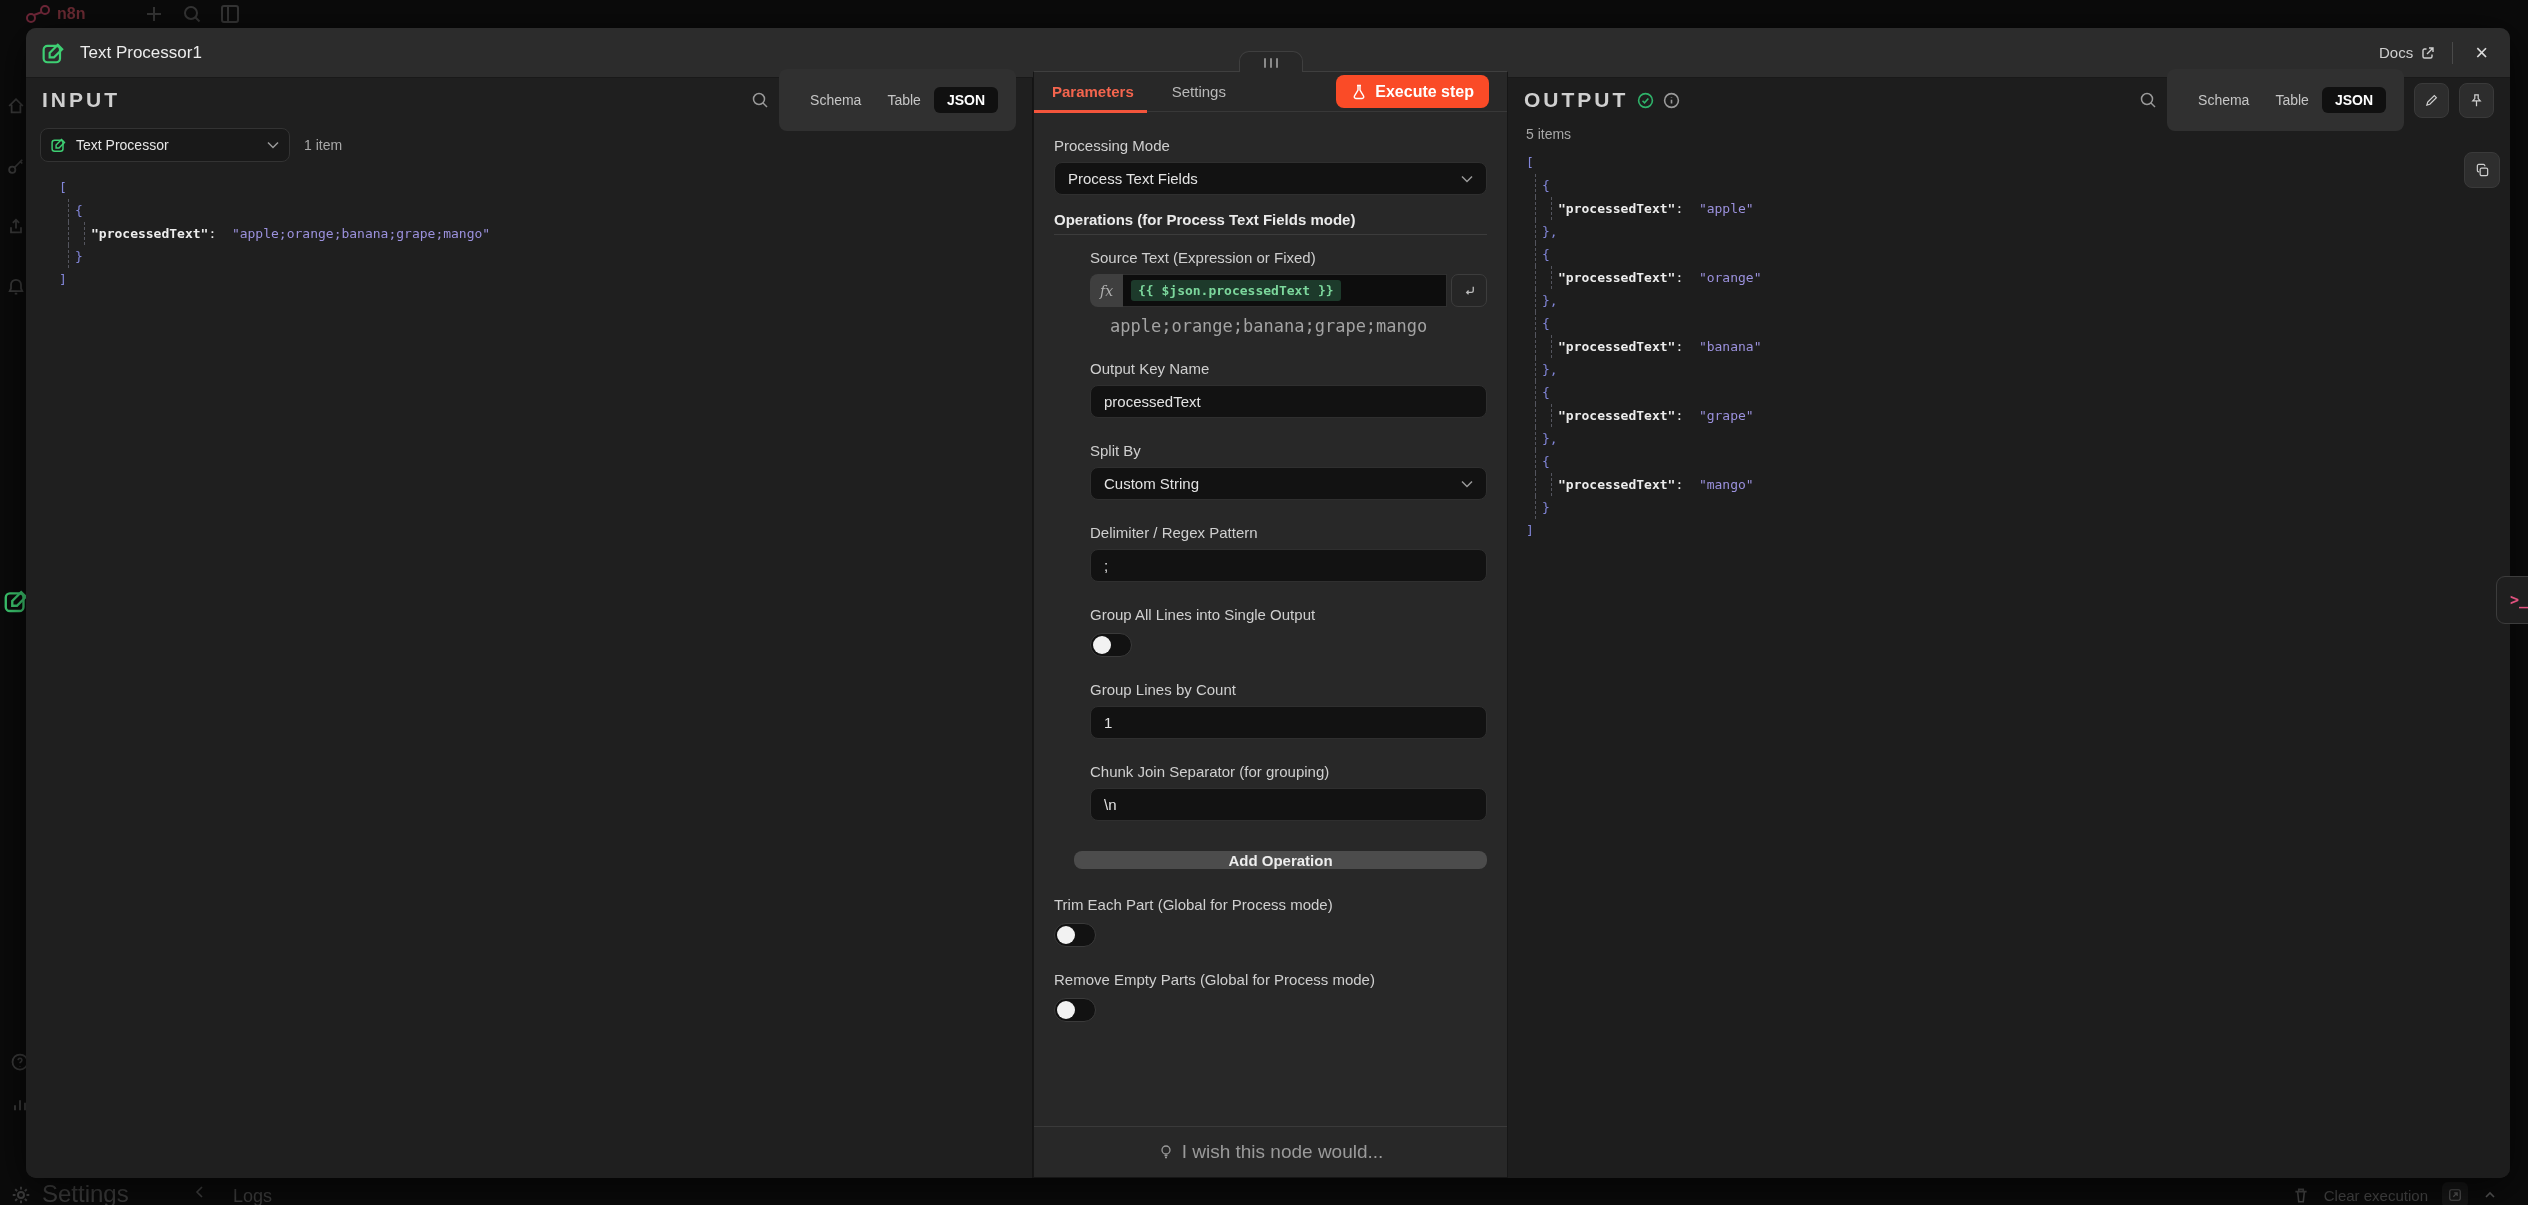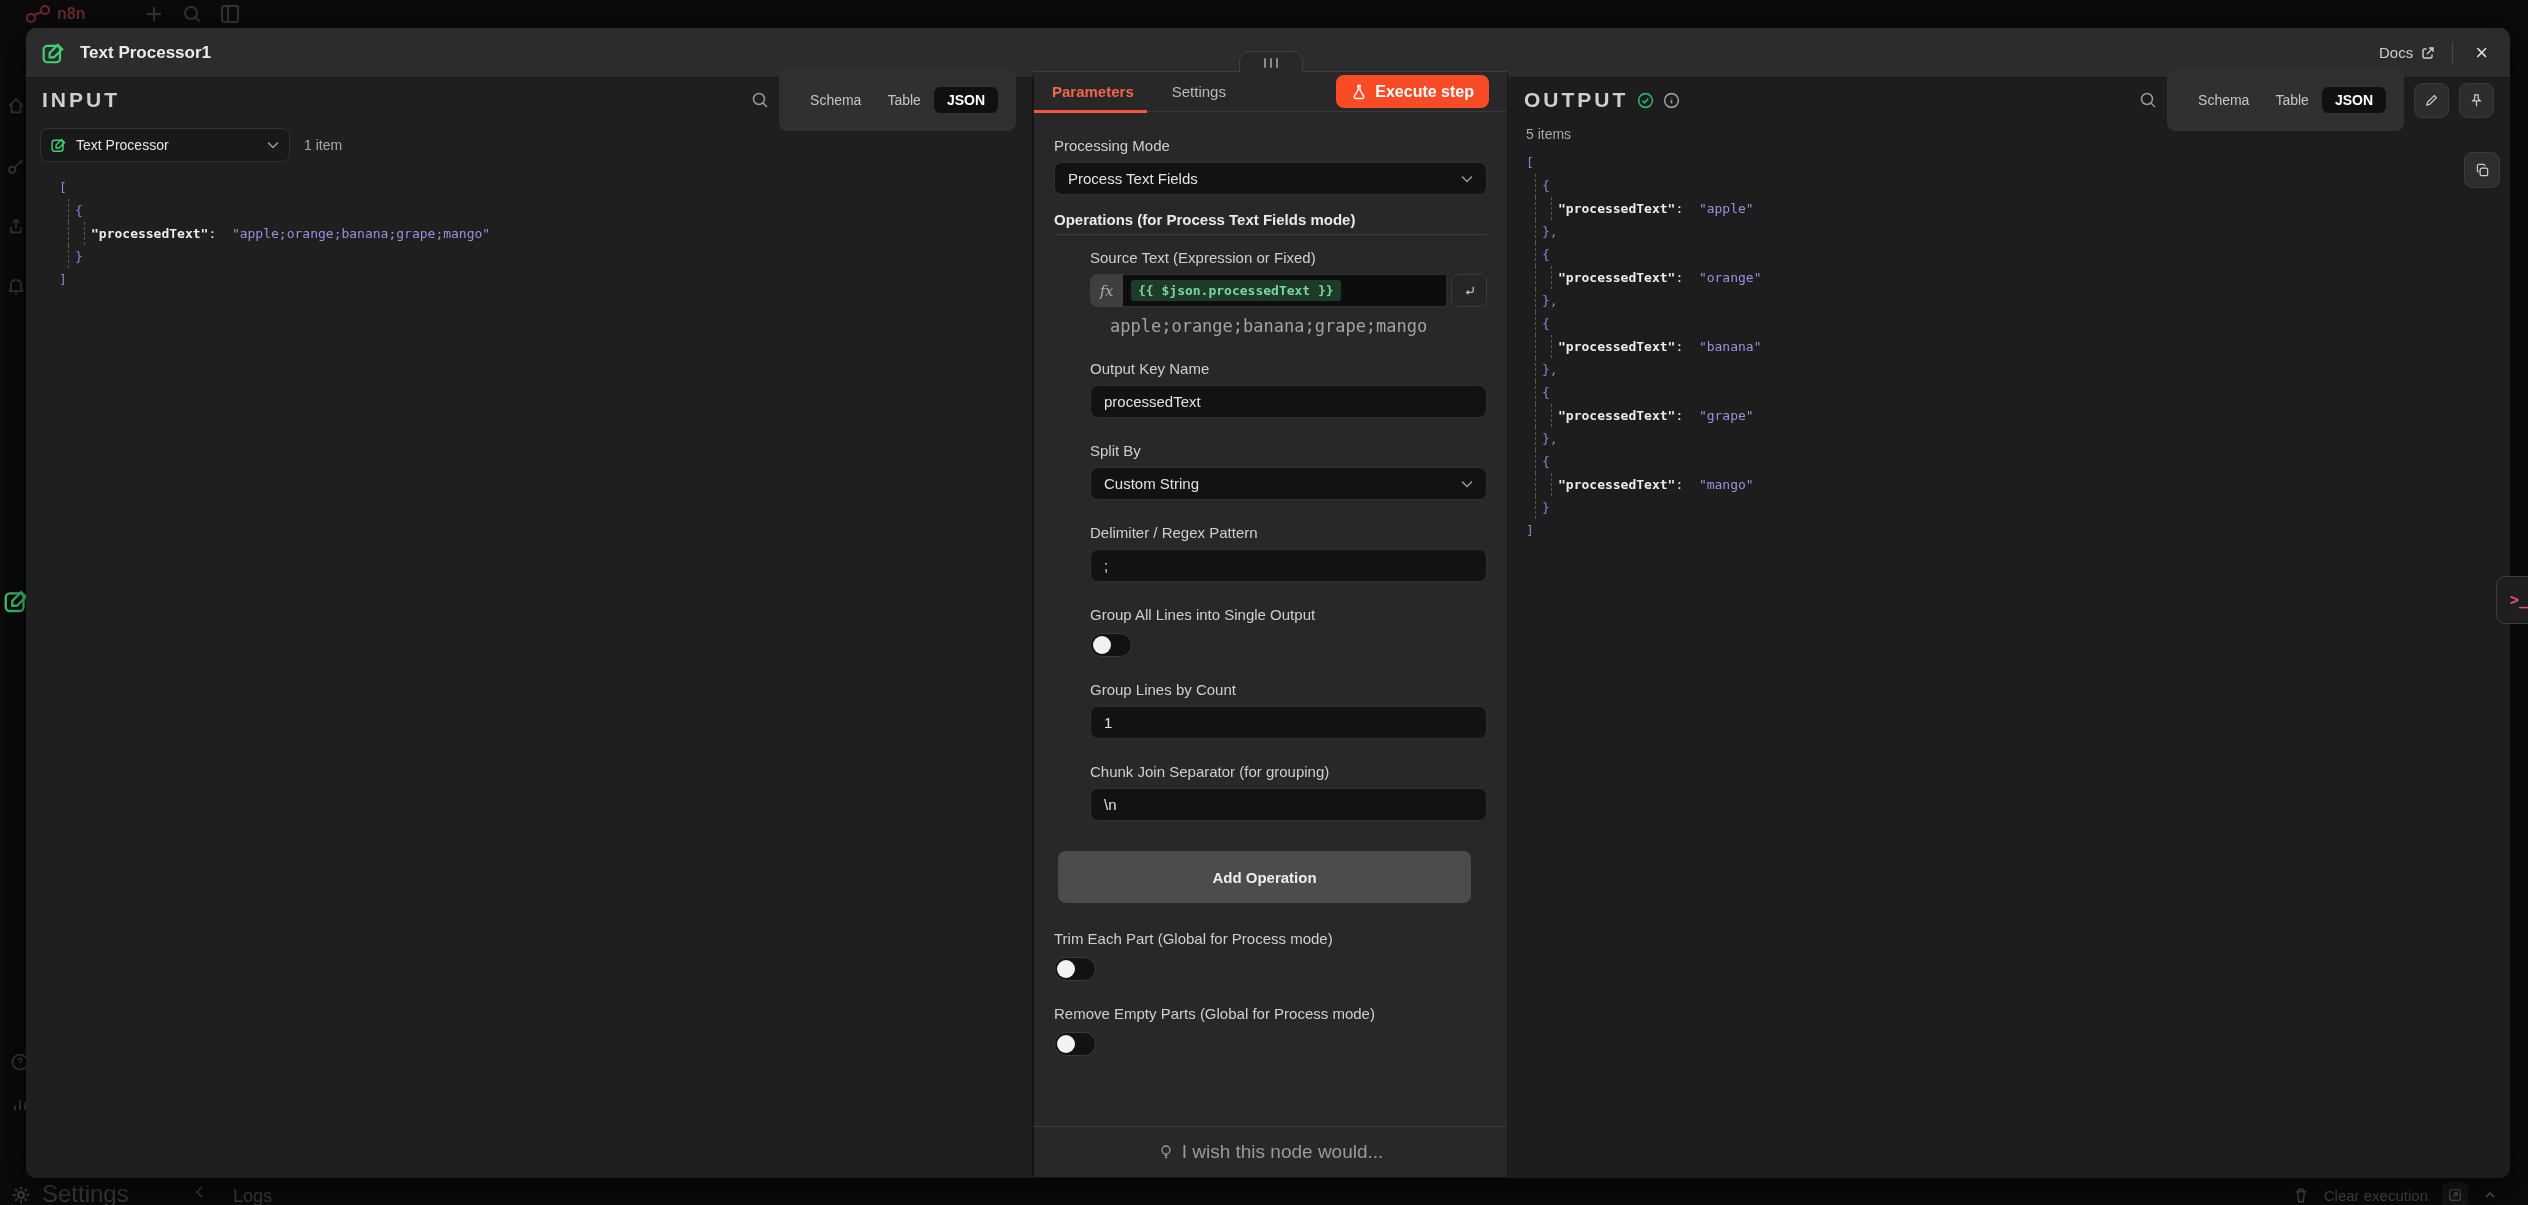--- a/index.html
+++ b/index.html
@@ -23,21 +23,21 @@
   .lstrip2{left:10px;top:1052px;display:flex;flex-direction:column;gap:22px;opacity:.45;font-size:14px;color:#777;}
   .edge-node-left{position:absolute;left:4px;top:588px;z-index:5;}
   .edge-node-right{position:absolute;left:2496px;top:576px;z-index:30;width:44px;height:46px;
     background:#1f1f1f;border:1px solid #3c3c3c;border-radius:9px;display:flex;align-items:center;justify-content:center;
     font-family:"DejaVu Sans Mono",monospace;font-weight:700;font-size:15px;color:#e0517e;}
   
   .modal{position:absolute;left:26px;top:28px;width:2484px;height:1150px;z-index:10;
     background:#1f1f1f;border-radius:10px;box-shadow:0 8px 40px rgba(0,0,0,.7);}
   .modal-header{position:absolute;left:0;top:0;right:0;height:50px;background:#2c2c2c;
     border-radius:10px 10px 0 0;border-bottom:1px solid #191919;display:flex;align-items:center;padding:0 16px;box-sizing:border-box;}
-  .m-title{font-size:17px;font-weight:700;color:#ececec;margin-left:14px;}
+  .m-title{font-size:17px;font-weight:400;color:#ececec;margin-left:14px;}
   .spacer{flex:1}
   .docs{display:flex;align-items:center;gap:7px;color:#cfcfcf;font-size:15px;cursor:pointer;}
   .vdiv{width:1px;height:22px;background:#4a4a4a;margin:0 16px;}
   .close{font-size:22px;color:#dcdcdc;cursor:pointer;line-height:1;padding:2px 6px;}
   
   .panel-head{display:flex;align-items:center;height:40px;padding:0 16px;gap:10px;}
   .p-title{font-size:21px;font-weight:700;letter-spacing:3px;color:#cfcfcf;}
   .seg{background:#303030;border-radius:8px;padding:18px;display:flex;gap:0;}
   .seg .it{padding:5px 13px;font-size:14px;color:#c6c6c6;border-radius:6px;cursor:pointer;}
   .seg .it.active{background:#101010;color:#fff;font-weight:700;}
@@ -91,21 +91,21 @@
     font-family:"DejaVu Serif",serif;font-style:italic;font-size:14px;color:#b0b0b0;}
   .expr{flex:1;background:#0d0d0d;border:1px solid #2f2f2f;border-left:none;display:flex;align-items:center;padding:0 8px;}
   .chip{font-family:"DejaVu Sans Mono",monospace;font-size:13px;font-weight:700;color:#7cd79c;background:#1d3a2b;
     padding:3px 7px;border-radius:3px;}
   .expr-open{width:34px;margin-left:4px;background:#262626;border:1px solid #3d3d3d;border-radius:7px;
     display:flex;align-items:center;justify-content:center;cursor:pointer;}
   .preview{font-family:"DejaVu Sans Mono",monospace;font-size:17px;color:#a3a3a3;margin-top:9px;margin-left:20px;}
   .toggle{width:42px;height:24px;border-radius:12px;background:#121212;border:1px solid #3a3a3a;position:relative;
     margin-top:10px;cursor:pointer;box-sizing:border-box;}
   .toggle .knob{position:absolute;left:2px;top:2px;width:18px;height:18px;border-radius:50%;background:#f2f2f2;}
-  .add-op{display:block;width:calc(100% - 20px);margin:30px 0 0 4px;height:52px;background:#4c4c4c;border:none;
+  .add-op{display:block;width:calc(100% - 20px);margin:30px 0 0 20px;height:18px;background:#4c4c4c;border:none;
     border-radius:8px;color:#ededed;font-size:15px;font-weight:600;cursor:pointer;font-family:"Liberation Sans",sans-serif;}
   .params-footer{position:absolute;left:0;right:0;bottom:0;height:50px;border-top:1px solid #3a3a3a;
     display:flex;align-items:center;justify-content:center;gap:8px;color:#9a9a9a;font-size:19px;cursor:pointer;}
   
   .panel-output{position:absolute;left:1482px;top:50px;right:0;bottom:0;background:#1d1d1d;
     border-radius:0 0 10px 0;box-sizing:border-box;padding-top:2px;}
   .out-title-wrap{display:flex;align-items:center;gap:9px;}
   .panel-output .count{margin:6px 0 0 18px;display:block;}
   .panel-output .code{margin:9px 0 0 18px;}
   .copy-btn{position:absolute;right:10px;top:74px;width:34px;height:34px;background:#2e2e2e;border:1px solid #3a3a3a;

